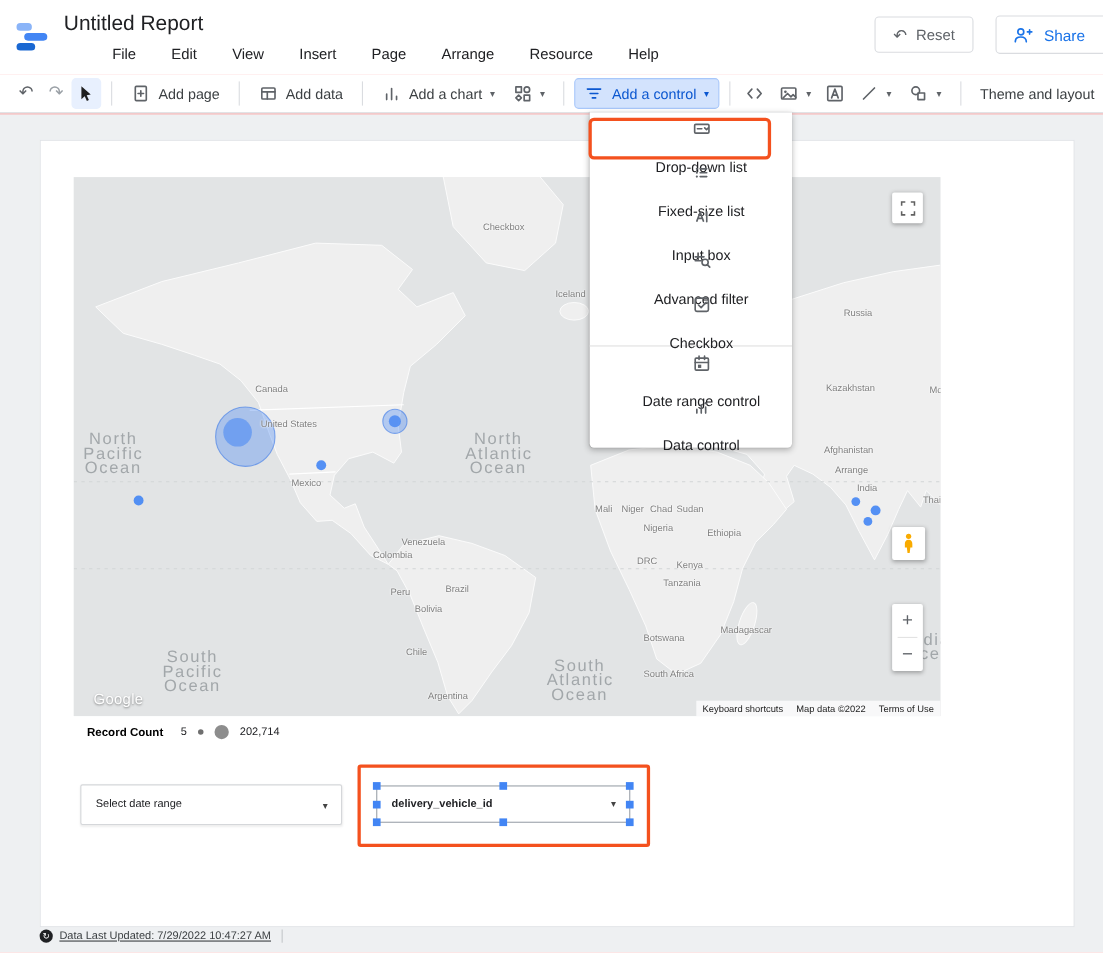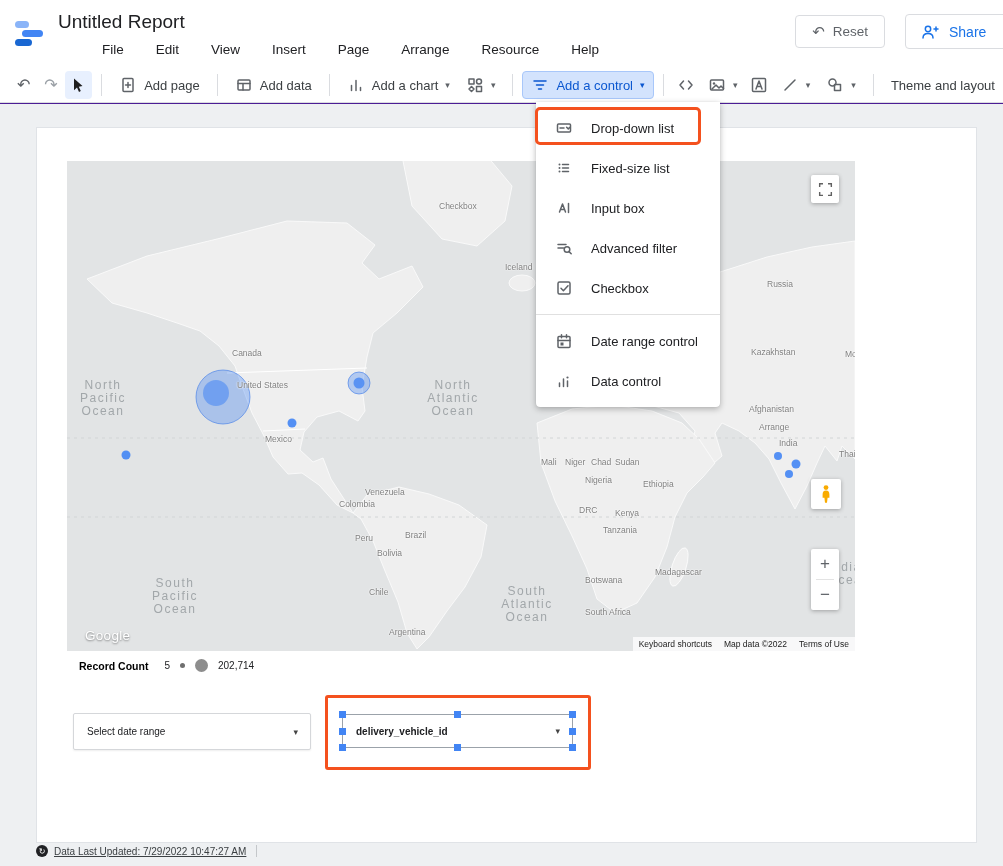--- a/index.html
+++ b/index.html
@@ -1,19 +1,19 @@
 <!DOCTYPE html>
 <html><head>
 <meta charset="utf-8">
 <style>
   * { margin:0; padding:0; box-sizing:border-box; }
   html,body { background:#fff; }
   .app {
     position:relative; width:1003px; height:866px; overflow:hidden;
-    font-family:"Liberation Sans", sans-serif; color:#202124; background:#4c1d95;
+    font-family:"Liberation Sans", sans-serif; color:#202124; background:#fca5a5;
   }
   
   .hdr { position:absolute; left:0; top:0; width:100%; height:68px; background:#fff; }
   .logo { position:absolute; left:13px; top:17px; width:34px; height:34px; }
   .report-title { position:absolute; left:58px; top:11px; font-size:19px; color:#202124; cursor:text; }
   .menubar { position:absolute; left:56px; top:40px; display:flex; gap:28px; font-size:13.5px; color:#202124;margin-left:44px; }
   .menubar span { cursor:pointer; padding:2px 2px; }
   .hdr-right { position:absolute; right:-14px; top:14px; display:flex; gap:20px; align-items:center; }
   .btn-reset { display:flex; align-items:center; gap:8px; height:33px; padding:0 16px; border:1px solid #dadce0;
     border-radius:4px; background:#fff; color:#5f6368; font-size:13.5px; font-family:inherit; cursor:pointer; }
@@ -32,21 +32,21 @@
   .caret { font-size:9px; color:#5f6368; line-height:1; }
   .tbtn.active .caret { color:#0b57d0; }
   .uglyph { font-size:16px; line-height:1; }
   
   .area { position:absolute; left:0; top:104px; width:100%; height:762px; background:#eef0f2; }
   .page { position:absolute; left:36px; top:23px; width:941px; height:716px; background:#fff; border:1px solid #e0e3e7; }
   
   .map { position:absolute; left:30px; top:33px; width:788px; height:490px; background:#e2e4e5; overflow:hidden; cursor:grab; }
   .map svg.world { position:absolute; left:0; top:0; }
   .clabel { position:absolute; font-size:8.5px; color:#7f7f7f; white-space:nowrap; text-shadow:0 0 2px #fff,0 0 2px #fff; }
-  .olabel { position:absolute; font-size:12px; color:#a2a7aa; letter-spacing:1.5px; line-height:13px; text-align:center; width:60px; white-space:pre-line; }
+  .olabel { position:absolute; font-size:15px; color:#a2a7aa; letter-spacing:1.5px; line-height:13px; text-align:center; width:60px; white-space:pre-line;margin-top:14px; }
   .map-ctl { position:absolute; background:#fff; border-radius:2px; box-shadow:0 1px 4px rgba(0,0,0,.3); display:flex; align-items:center; justify-content:center; cursor:pointer; }
   .fullscreen { left:744px; top:14px; width:28px; height:28px; }
   .pegman { left:744px; top:318px; width:30px; height:30px; }
   .zoomctl { position:absolute; left:744px; top:388px; width:28px; height:61px; background:#fff; border-radius:2px; box-shadow:0 1px 4px rgba(0,0,0,.3); display:flex; flex-direction:column; align-items:center; }
   .zbtn { width:28px; height:30px; display:flex; align-items:center; justify-content:center; font-size:17px; color:#5f6368; cursor:pointer; }
   .zdiv { width:18px; height:1px; background:#e3e3e3; }
   .gwm { position:absolute; left:18px; bottom:8px; font-size:13.5px; font-weight:500; letter-spacing:.3px; color:#fff; text-shadow:0 1px 2px rgba(0,0,0,.45); }
   .attr { position:absolute; right:0; bottom:0; display:flex; background:rgba(255,255,255,.75); height:14px; align-items:center; }
   .attr span { font-size:8.5px; color:#222; padding:0 6px; white-space:nowrap; }
   
@@ -66,21 +66,21 @@
   .anno { position:absolute; border:3px solid #f4511e; border-radius:3px; pointer-events:none; z-index:7; }
   .anno-vehicle { left:288px; top:567px; width:266px; height:75px; }
   
   .status { position:absolute; left:36px; top:741px; display:flex; align-items:center; gap:6px; }
   .sdot { width:12px; height:12px; border-radius:50%; background:#202124; color:#fff; font-size:8px; display:flex; align-items:center; justify-content:center; }
   .stext { font-size:10px; color:#3c4043;text-decoration:underline; }
   .sdiv { width:1px; height:12px; background:#c4c7ca; margin-left:4px; }
   
   .cmenu { position:absolute; left:536px; top:102px; width:184px; background:#fff; border-radius:0 0 4px 4px;
     box-shadow:0 2px 6px rgba(0,0,0,.28), 0 0 1px rgba(0,0,0,.15); padding:6px 0; z-index:50; }
-  .mi { height:40px; display:flex; align-items:center; gap:18px; padding-left:19px; cursor:pointer; }
+  .mi { height:40px; display:flex; align-items:center; gap:18px; padding-left:19px; cursor:pointer;flex-direction:column; }
   .mi-label { font-size:13px; color:#202124; }
   .mdiv { height:1px; background:#e0e0e0; margin:6px 0; }
   .anno-menu { left:-1px; top:5px; width:166px; height:38px; border-radius:5px; }
   .micon { width:18px; height:18px; flex:none; display:flex; }
   svg .st { stroke:#5f6368; fill:none; stroke-width:1.5; stroke-linecap:round; stroke-linejoin:round; }
   svg .fl { fill:#5f6368; stroke:none; }
 </style>
 </head>
 <body>
 

